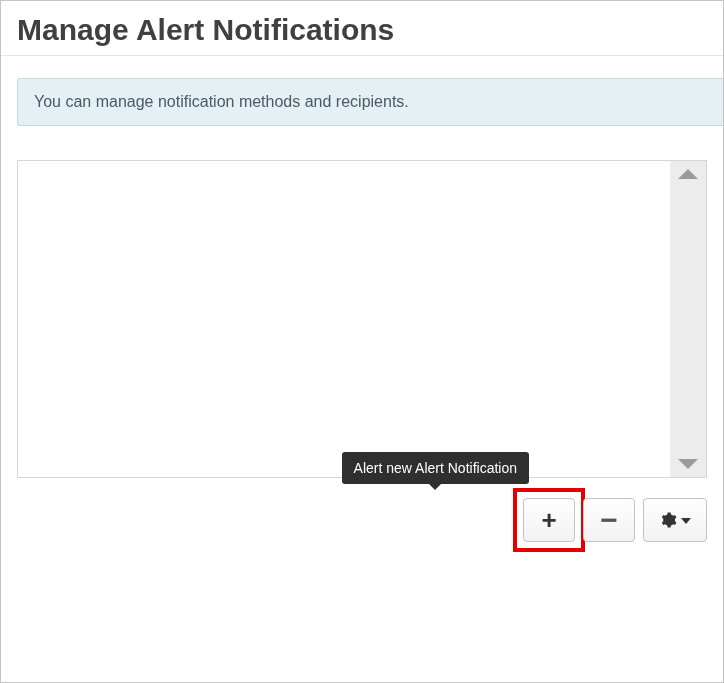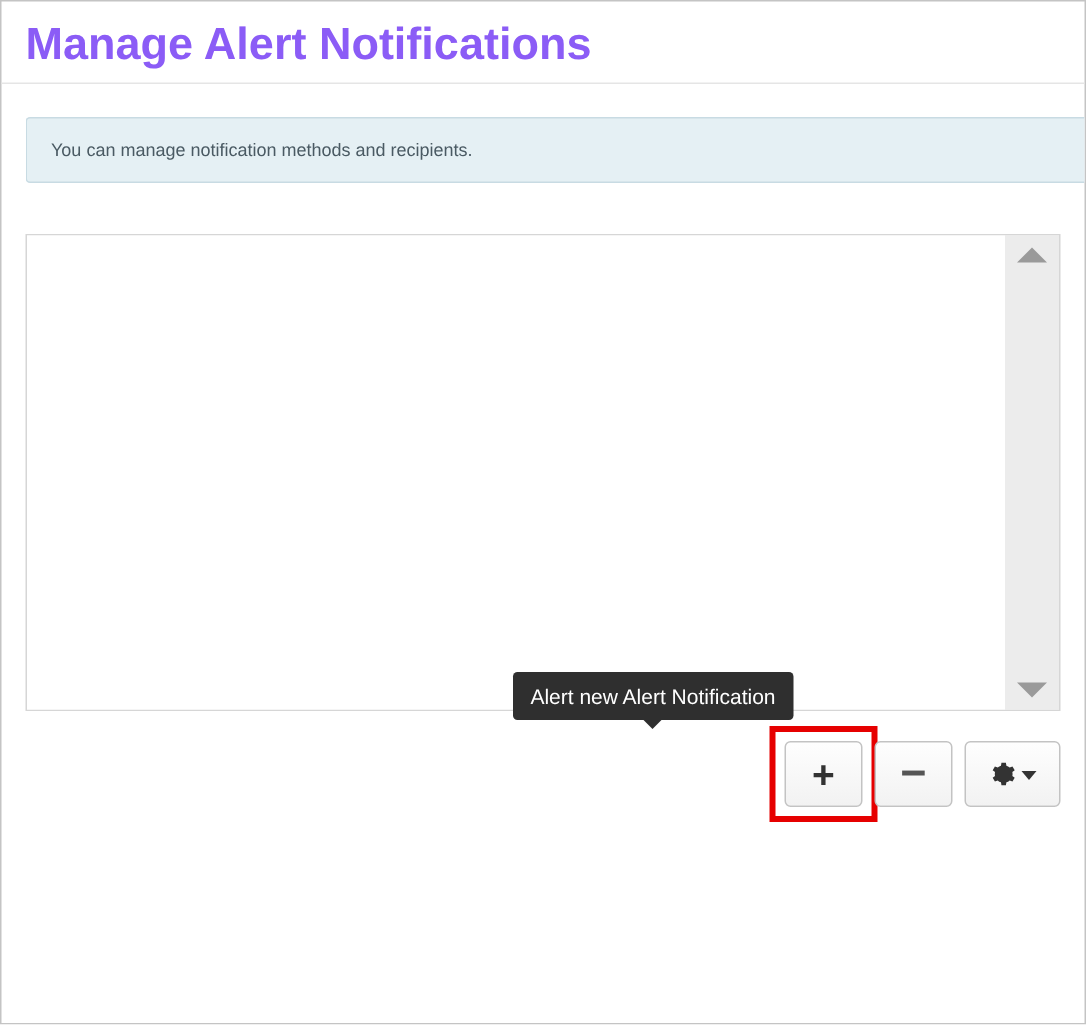--- a/index.html
+++ b/index.html
@@ -10,32 +10,32 @@
     position:relative;
   }
   .title-wrap{
     padding:12px 16px 8px 16px;
     border-bottom:1px solid #e5e5e5;
   }
   h1{
     margin:0;
     font-size:30px;
     font-weight:700;
-    color:#8b5cf6;
+    color:#404040;
   }
   .body{
     padding:22px 16px 16px 16px;
   }
   .info-box{
     background:#e5f0f4;
     border:1px solid #c8dbe3;
     border-right:none;
     padding:14px 16px;
     color:#4a5a63;
-    font-size:12px;
+    font-size:16px;
     border-radius:3px 0 0 3px;
     
     margin-right:-16px;
   }
   .list-area{
     margin-top:34px;
     display:flex;
     border:1px solid #d6d6d6;
     height:316px;
     position:relative;

